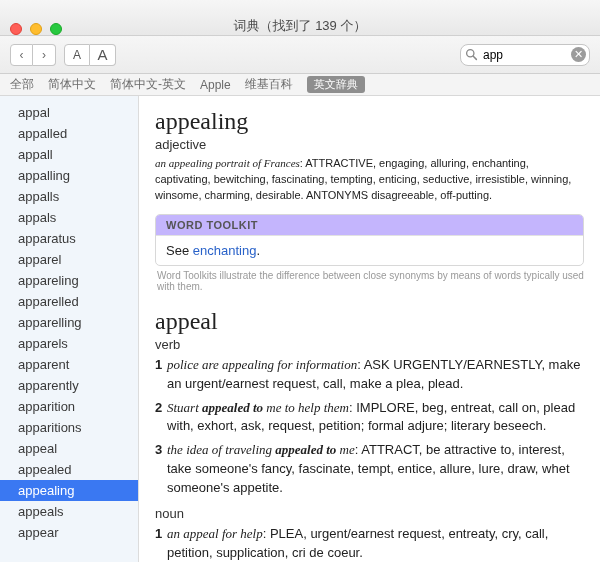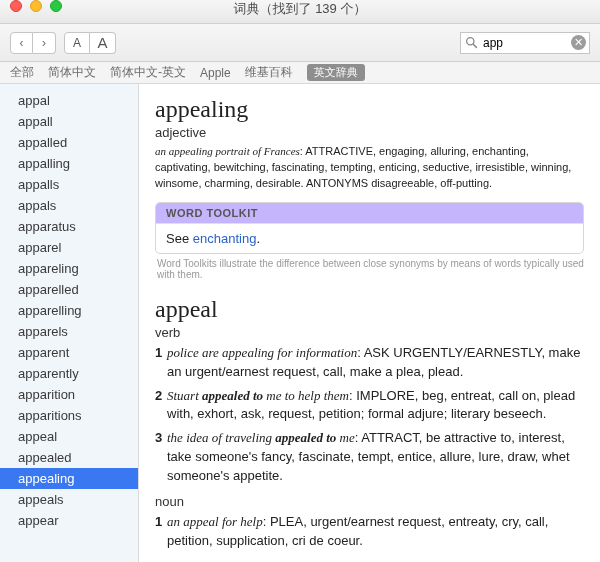--- a/index.html
+++ b/index.html
@@ -1,35 +1,35 @@
 <!DOCTYPE html>
 <html><head>
 <meta charset="utf-8">
 <style>
 * { margin: 0; padding: 0; box-sizing: border-box; }
 body { font-family: -apple-system, "Helvetica Neue", Arial, sans-serif; font-size: 13px; background: #fff; width: 600px; height: 562px; overflow: hidden; }
-.titlebar { height: 24px; background: linear-gradient(#f6f6f6,#e8e8e8); border-bottom: 1px solid #d0d0d0; display:flex; align-items:flex-start; position:relative; }
+.titlebar { height: 36px; background: linear-gradient(#f6f6f6,#e8e8e8); border-bottom: 1px solid #d0d0d0; display:flex; align-items:flex-end; position:relative; }
 .traffic { display:flex; gap:8px; padding-left:10px; }
 .dot { width:12px; height:12px; border-radius:50%; }
 .dot.red{background:#ff5f57;border:1px solid #e24238;}
 .dot.yellow{background:#ffbd2e;border:1px solid #e1a116;}
 .dot.green{background:#28c940;border:1px solid #1aab29;}
 .title { position:absolute; left:0; right:0; text-align:center; font-size:13px; color:#4a4a4a; pointer-events:none;}
 .toolbar { height:38px; background:linear-gradient(#f6f6f6,#ececec); border-bottom:1px solid #cfcfcf; display:flex; align-items:center; padding:0 10px; gap:8px;}
 .navbtns { display:flex; }
 .navbtn { width:23px; height:22px; background:#fff; border:1px solid #c5c5c5; display:flex;align-items:center;justify-content:center; color:#6b6b6b; font-size:12px;}
 .navbtn:first-child{border-radius:4px 0 0 4px;}
 .navbtn:last-child{border-radius:0 4px 4px 0; border-left:none;}
 .sizebtns{display:flex;}
 .sizebtn{width:26px;height:22px;background:#fff;border:1px solid #c5c5c5;display:flex;align-items:center;justify-content:center;color:#555;}
 .sizebtn:first-child{border-radius:4px 0 0 4px;font-size:12px;}
 .sizebtn:last-child{border-radius:0 4px 4px 0;border-left:none;font-size:15px;}
 .spacer{flex:1;}
 .searchwrap{position:relative;width:130px;}
-.search{width:100%;height:22px;border:1px solid #c5c5c5;border-radius:0;padding:0 22px 0 22px;font-size:12px;background:#fff;}
+.search{width:100%;height:22px;border:1px solid #c5c5c5;border-radius:8px;padding:0 22px 0 22px;font-size:12px;background:#fff;}
 .sicon{position:absolute;left:5px;top:4px;color:#888;font-size:12px;}
 .clearicon{position:absolute;right:4px;top:3px;width:15px;height:15px;border-radius:50%;background:#9c9c9c;color:#fff;font-size:11px;display:flex;align-items:center;justify-content:center;line-height:1;}
 .tabs{height:22px;background:#f4f4f4;border-bottom:1px solid #d8d8d8;display:flex;align-items:center;padding:0 10px;gap:14px;font-size:12px;}
 .tab{color:#6b6b6b;cursor:default;}
 .tab.sel{background:#8e8e8e;color:#fff;padding:1px 7px;border-radius:3px;font-size:11px;}
 .content{display:flex;height:478px;}
 .sidebar{width:139px;background:#f1f6fb;border-right:1px solid #dcdcdc;overflow-y:auto;padding-top:6px;}
 .sbitem{padding:3px 0 3px 18px;font-size:13px;color:#3a3a3a;cursor:default;}
 .sbitem.sel{background:#3a78f2;color:#fff;}
 .main{flex:1;overflow-y:auto;padding:12px 16px 20px 16px;background:#fff;color:#222;}
@@ -90,22 +90,22 @@
     <span class="tab">简体中文</span>
     <span class="tab">简体中文-英文</span>
     <span class="tab">Apple</span>
     <span class="tab">维基百科</span>
     <span class="tab sel">英文辞典</span>
   </div>
 
 <div class="content">
   <div class="sidebar" id="sidebar">
       <div class="sbitem">appal</div>
+      <div class="sbitem">appalled</div>
       <div class="sbitem">appall</div>
-      <div class="sbitem">appalled</div>
       <div class="sbitem">appalling</div>
       <div class="sbitem">appalls</div>
       <div class="sbitem">appals</div>
       <div class="sbitem">apparatus</div>
       <div class="sbitem">apparel</div>
       <div class="sbitem">appareling</div>
       <div class="sbitem">apparelled</div>
       <div class="sbitem">apparelling</div>
       <div class="sbitem">apparels</div>
       <div class="sbitem">apparent</div>

